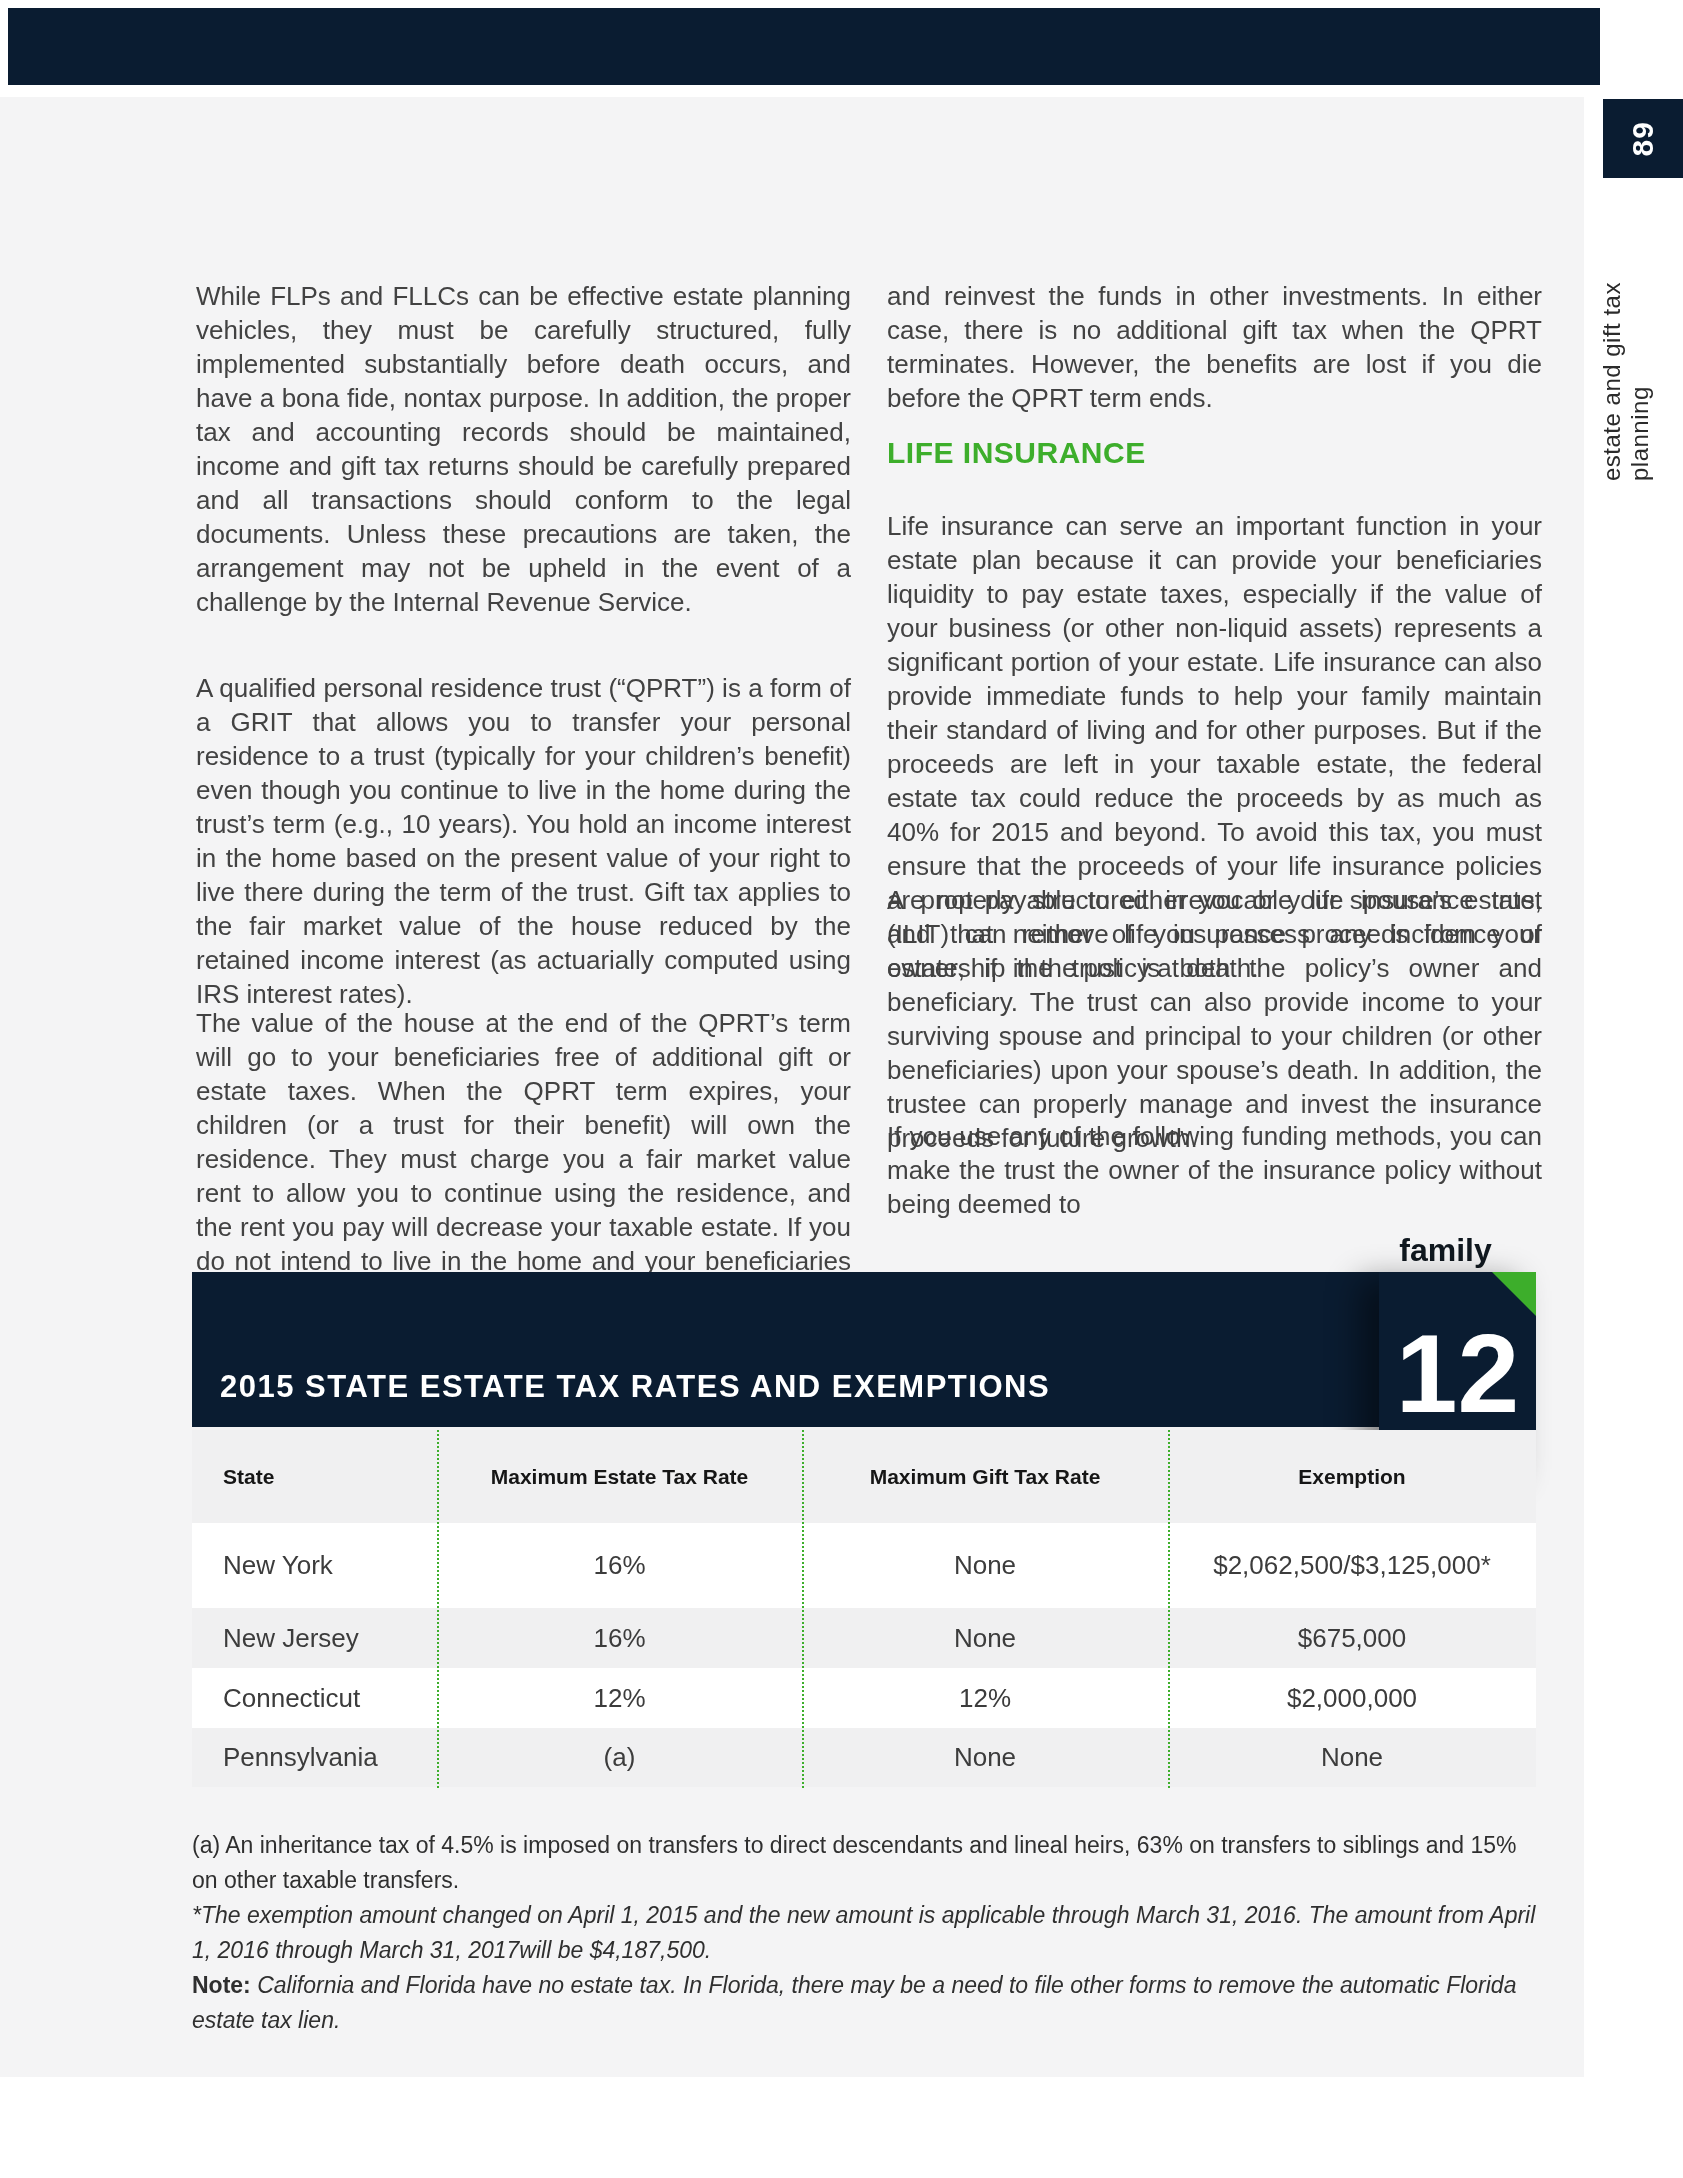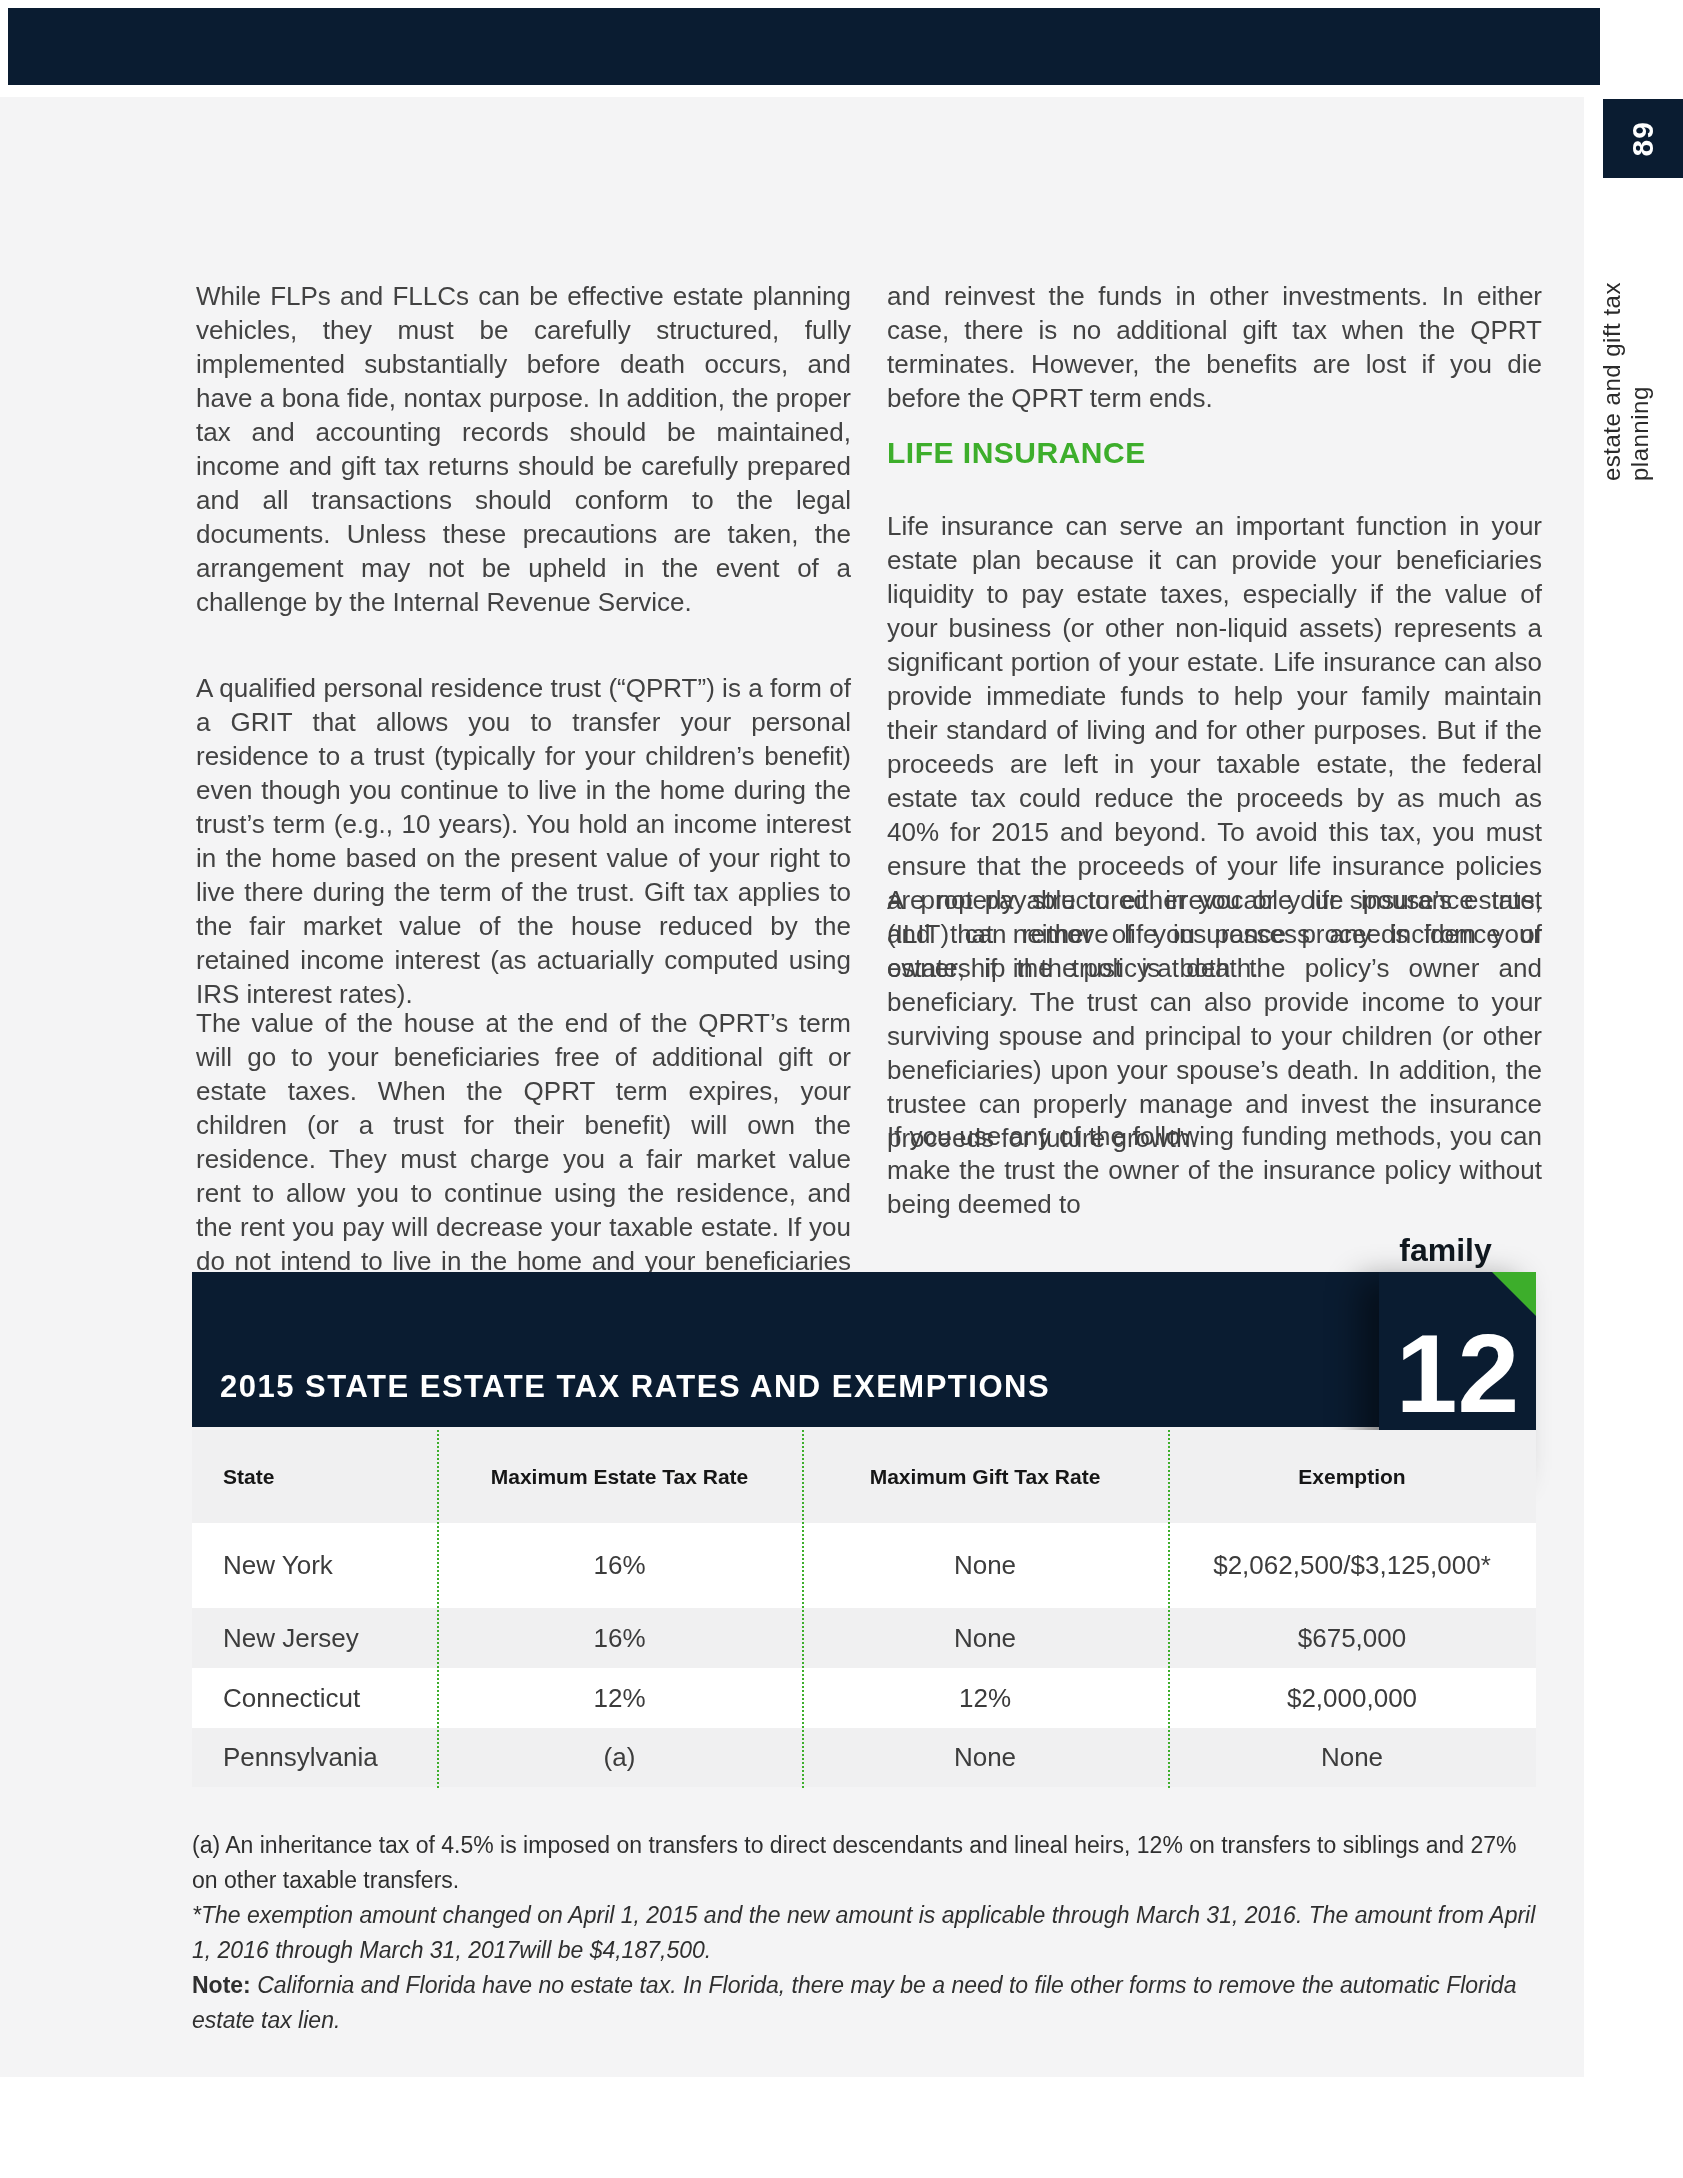--- a/index.html
+++ b/index.html
@@ -135,19 +135,19 @@
       <div class="td c1">(a)</div>
       <div class="td c2">None</div>
       <div class="td c3">None</div>
     </div>
   </div>
   <div class="sep" style="left:437px;"></div>
   <div class="sep" style="left:802px;"></div>
   <div class="sep" style="left:1168px;"></div>
 
   <div class="footnotes">
-    <p>(a) An inheritance tax of 4.5% is imposed on transfers to direct descendants and lineal heirs, 12% on transfers to siblings and 27% on other taxable transfers.</p>
+    <p>(a) An inheritance tax of 4.5% is imposed on transfers to direct descendants and lineal heirs, 63% on transfers to siblings and 15% on other taxable transfers.</p>
     <p class="fn-italic">*The exemption amount changed on April 1, 2015 and the new amount is applicable through March 31, 2016. The amount from April 1, 2016 through March 31, 2017will be $4,187,500.</p>
     <p class="fn-italic"><span class="fn-note-label">Note:</span><span> California and Florida have no estate tax. In Florida, there may be a need to file other forms to remove the automatic Florida estate tax lien.</span></p>
   </div>
 
 </div>
 
 
 </body></html>

